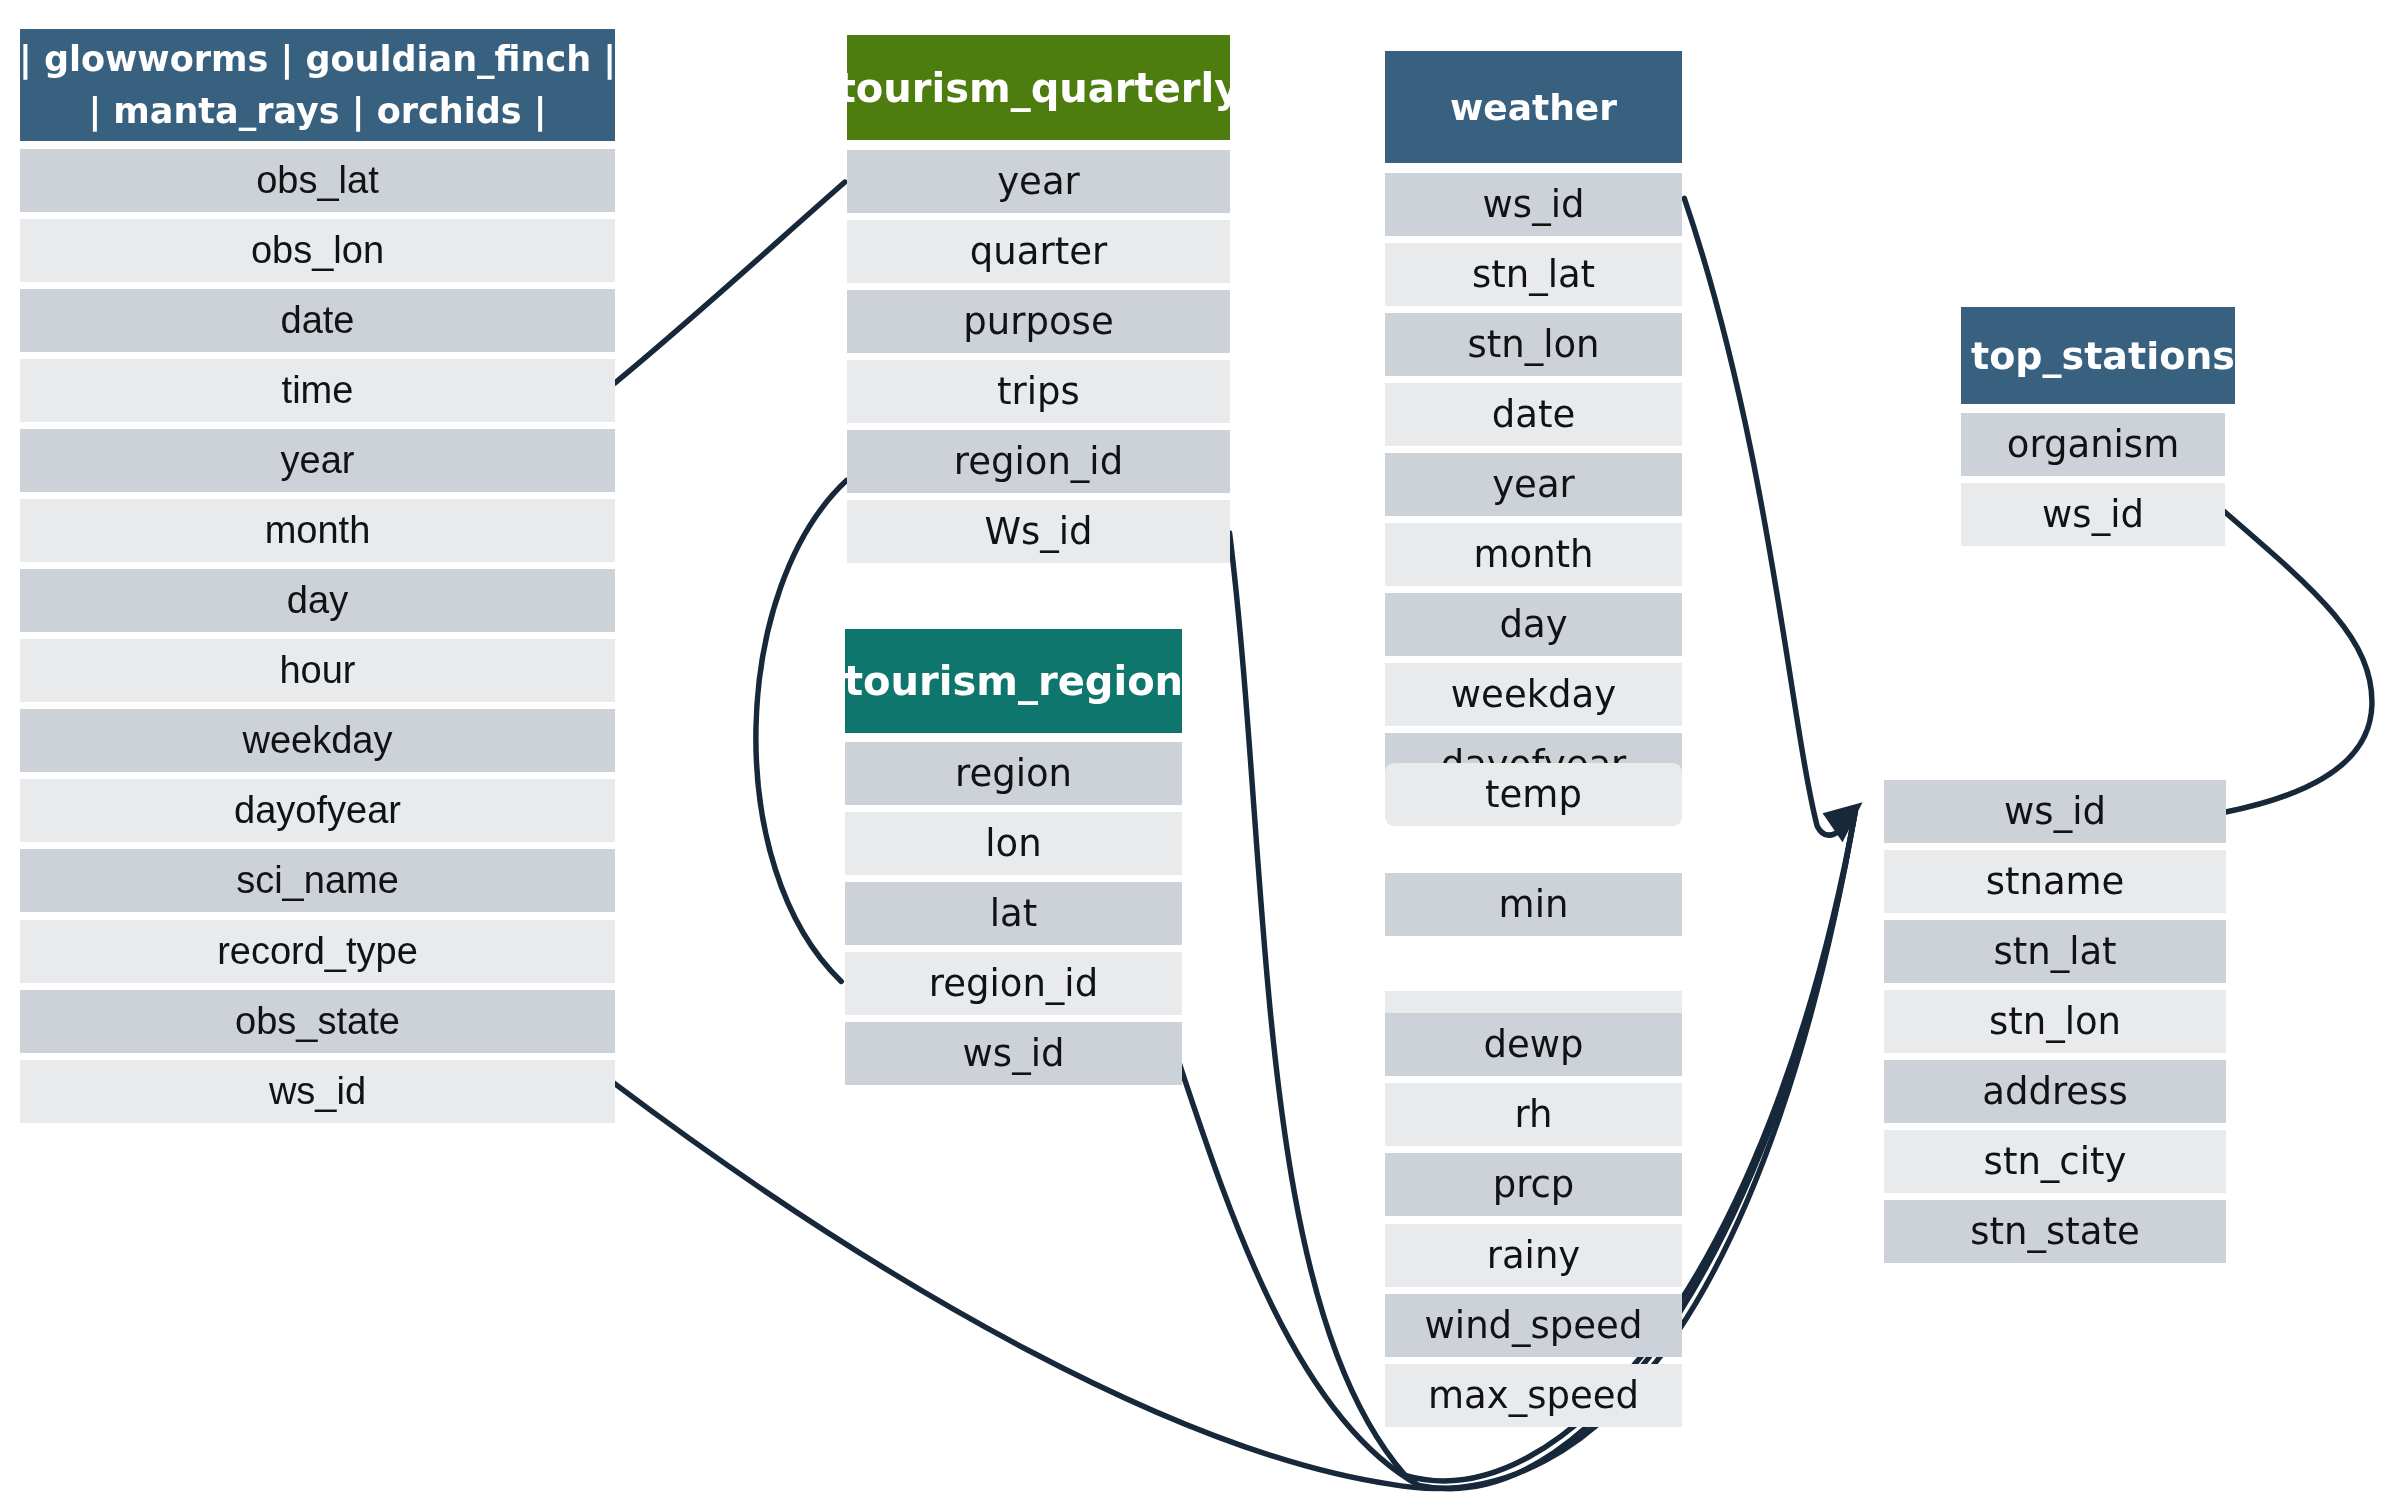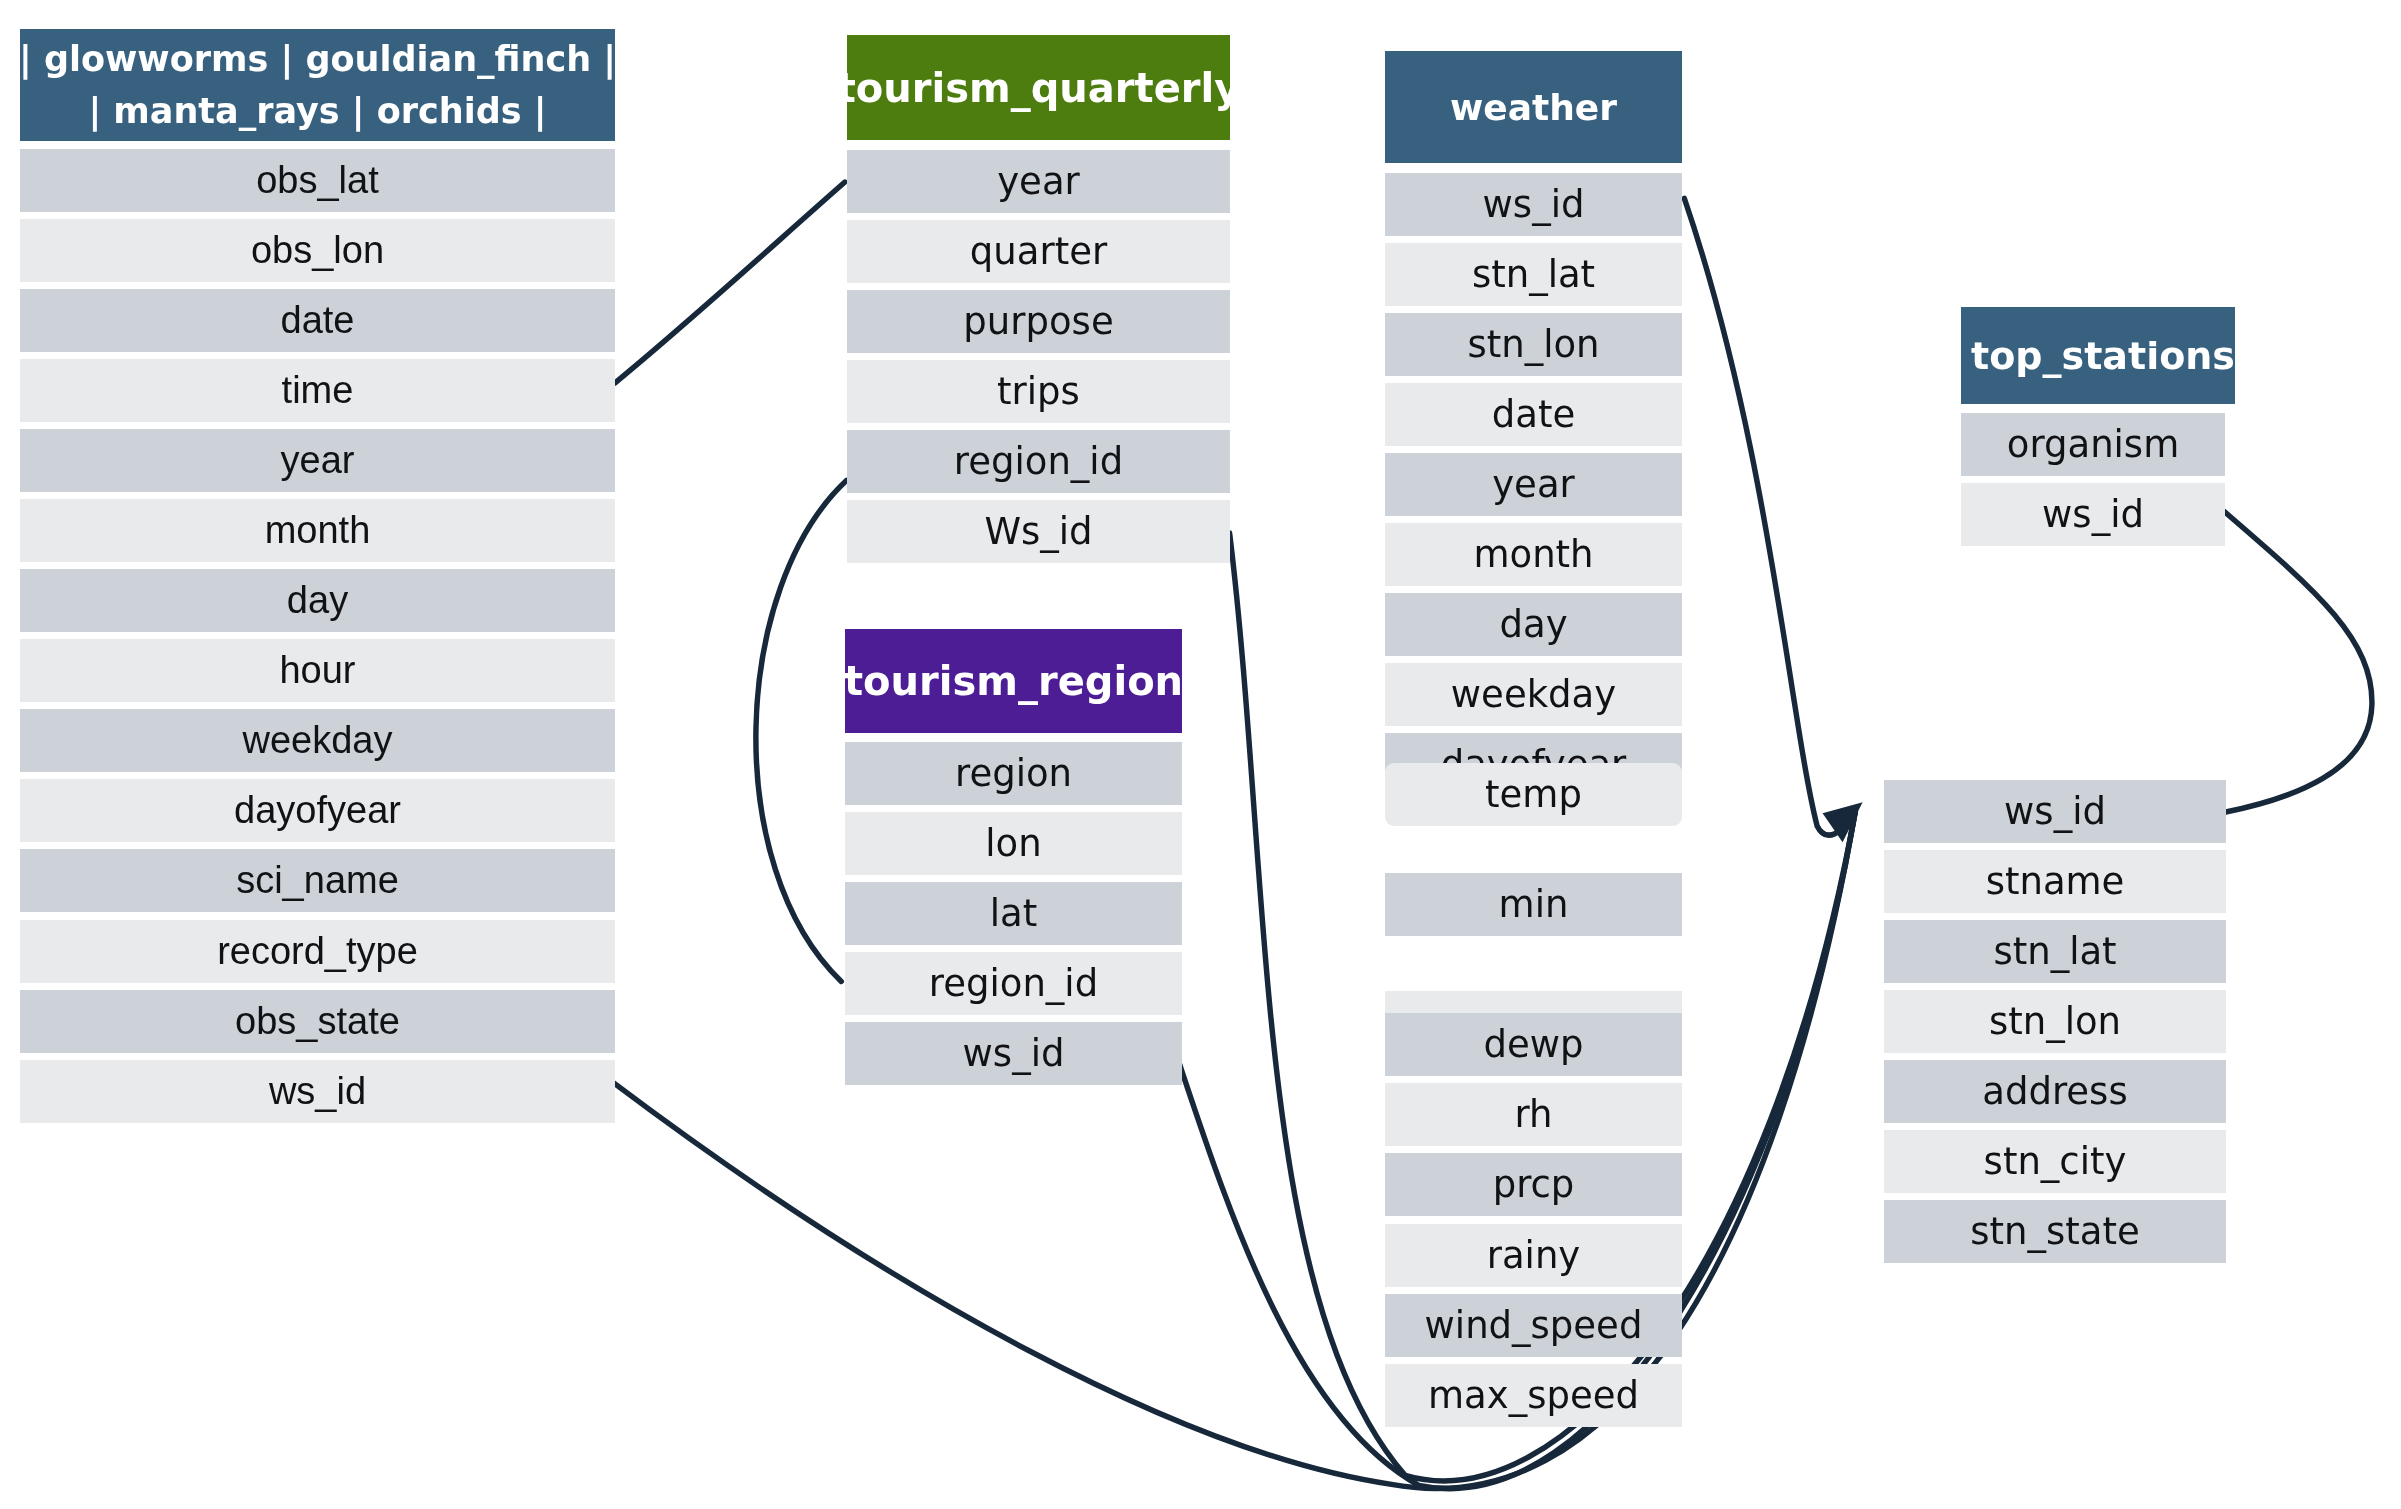--- a/index.html
+++ b/index.html
@@ -66,21 +66,21 @@
           <div class="hline">tourism_quarterly</div>
         </div>
         <div class="tbl-row row-dark" style="top: 115px;">year</div>
         <div class="tbl-row row-light" style="top: 185px;">quarter</div>
         <div class="tbl-row row-light" style="top: 325px;">trips</div>
         <div class="tbl-row row-dark" style="top: 255px;">purpose</div>
         <div class="tbl-row row-dark" style="top: 395px;">region_id</div>
         <div class="tbl-row row-light" style="top: 465px;">Ws_id</div>
       </div>
       <div class="tbl t-tourism_region" style="left: 845px; top: 629px; width: 337px; height: 456px;">
-        <div class="tbl-header" style="width: 100%; height: 104px; background: #4c1d95; justify-content: center;">
+        <div class="tbl-header" style="width: 100%; height: 104px; background: #0f766e; justify-content: center;">
           <div class="hline">tourism_region</div>
         </div>
         <div class="tbl-row row-dark" style="top: 113px;">region</div>
         <div class="tbl-row row-light" style="top: 183px;">lon</div>
         <div class="tbl-row row-dark" style="top: 253px;">lat</div>
         <div class="tbl-row row-light" style="top: 323px;">region_id</div>
         <div class="tbl-row row-dark" style="top: 393px;">ws_id</div>
       </div>
       <div class="tbl t-weather" style="left: 1385px; top: 51px; width: 297px; height: 1375px;">
         <div class="tbl-header" style="width: 100%; height: 112px; background: rgb(56, 97, 128);">

